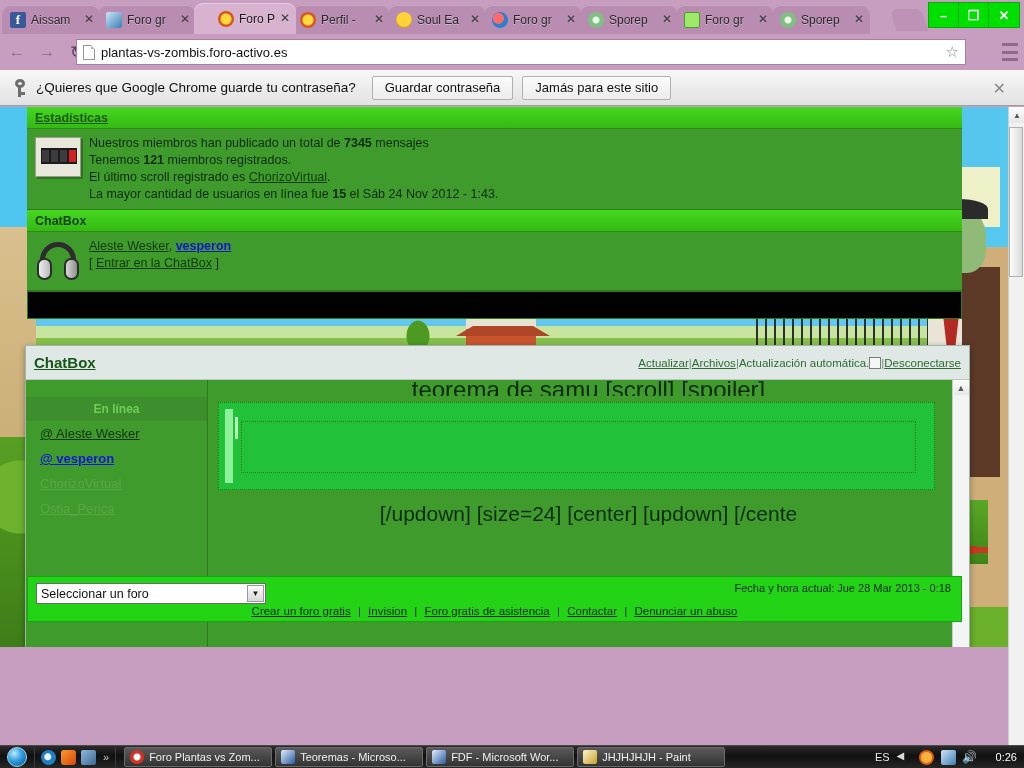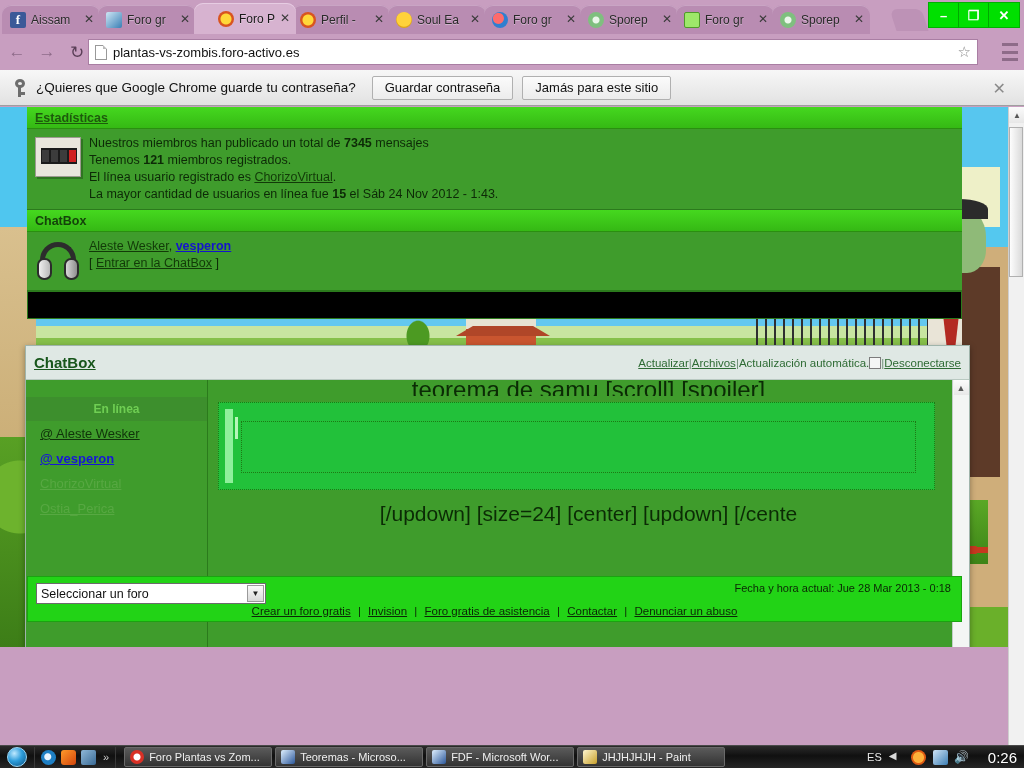--- a/index.html
+++ b/index.html
@@ -68,21 +68,21 @@
     position: absolute; left: 0; top: 34px; width: 1024px; height: 36px;
     background: #c89ec0; display: flex; align-items: center;
   }
   .nav-btn {
     width: 26px; height: 26px; margin-left: 4px;
     display: flex; align-items: center; justify-content: center;
     color: #8e6b89; font-size: 17px;
   }
   .nav-btn.enabled { color: #5a3f57; }
   #omnibox {
-    position: absolute; left: 88px; top: 5px; width: 890px; height: 26px;
+    position: absolute; left: 76px; top: 5px; width: 890px; height: 26px;
     background: #ffffff; border: 1px solid #a97ea3;
     display: flex; align-items: center; padding: 0 6px;
   }
   #page-icon {
     width: 12px; height: 15px; background: #fff; border: 1px solid #999;
     margin-right: 6px; position: relative;
   }
   #page-icon:after{
     content:""; position:absolute; right:-1px; top:-1px;
     border-left:4px solid #bbb; border-top:4px solid #fff;
@@ -375,21 +375,21 @@
   #task-buttons { display: flex; align-items: center; gap: 3px; margin-left: 8px; }
   .task-btn {
     height: 20px; width: 148px; display: flex; align-items: center; padding: 0 5px;
     background: linear-gradient(180deg,#5a5a5a,#333); border: 1px solid #6a6a6a; border-radius: 2px;
   }
   .task-btn .ti { width: 14px; height: 14px; flex: 0 0 14px; margin-right: 5px; border-radius: 2px; }
   .task-btn .tl { font-size: 11px; color: #f0f0f0; white-space: nowrap; overflow: hidden; }
   #tray { margin-left: auto; display: flex; align-items: center; gap: 7px; padding-right: 7px; }
   #tray .lang { font-size: 11px; color: #e8e8e8; }
   #tray .tico { width: 15px; height: 15px; }
-  #tray .clock { font-size: 15px; color: #ffffff; padding-left: 11px; }
+  #tray .clock { font-size: 11px; color: #ffffff; padding-left: 11px; }
 </style>
 </head>
 <body>
 
 <div id="browser-window">
 
   <div id="tab-strip">
     <div class="tab" style="left:2px;width:98px;">
       <span class="favicon" style="background:#3b5998;color:#fff;font-weight:bold;font-size:13px;text-align:center;line-height:16px;font-family:'Liberation Serif',serif;">f</span>
       <span class="tab-title">Aissam</span>
@@ -510,21 +510,21 @@
           </div>
         </div>
         <div class="block-text">
           <div>
             <span>Nuestros miembros han publicado un total de </span><b>7345</b><span> mensajes</span>
           </div>
           <div>
             <span>Tenemos </span><b>121</b><span> miembros registrados.</span>
           </div>
           <div>
-            <span>El línea usuario registrado es </span><a>ChorizoVirtual</a><span>.</span>
+            <span>El último scroll registrado es </span><a>ChorizoVirtual</a><span>.</span>
           </div>
           <div>
             <span>La mayor cantidad de usuarios en línea fue </span><b>15</b><span> el Sáb 24 Nov 2012 - 1:43.</span>
           </div>
         </div>
       </div>
 
       <div class="block-title">
         <span>ChatBox</span>
       </div>

